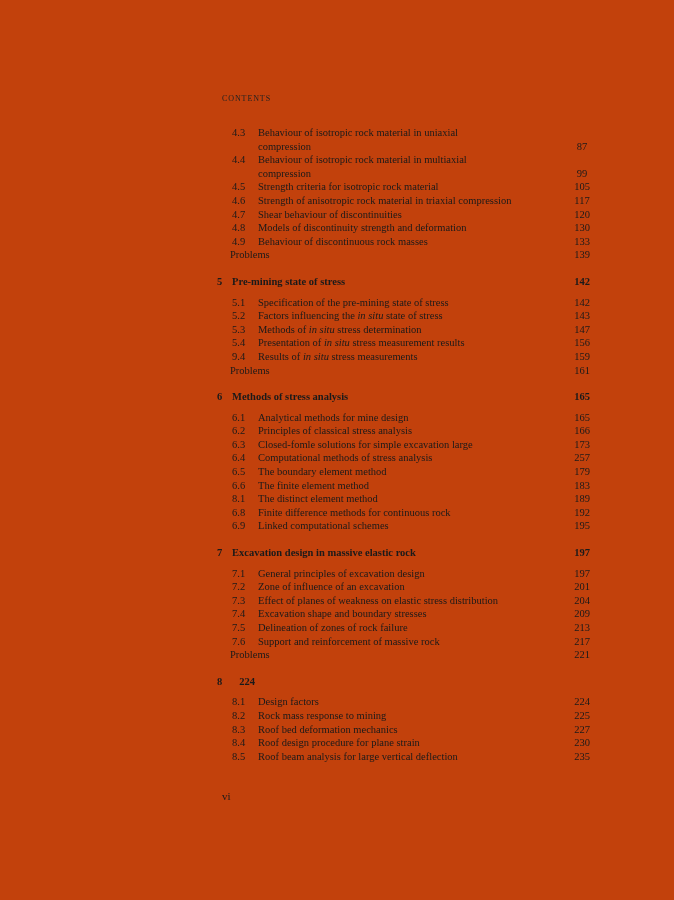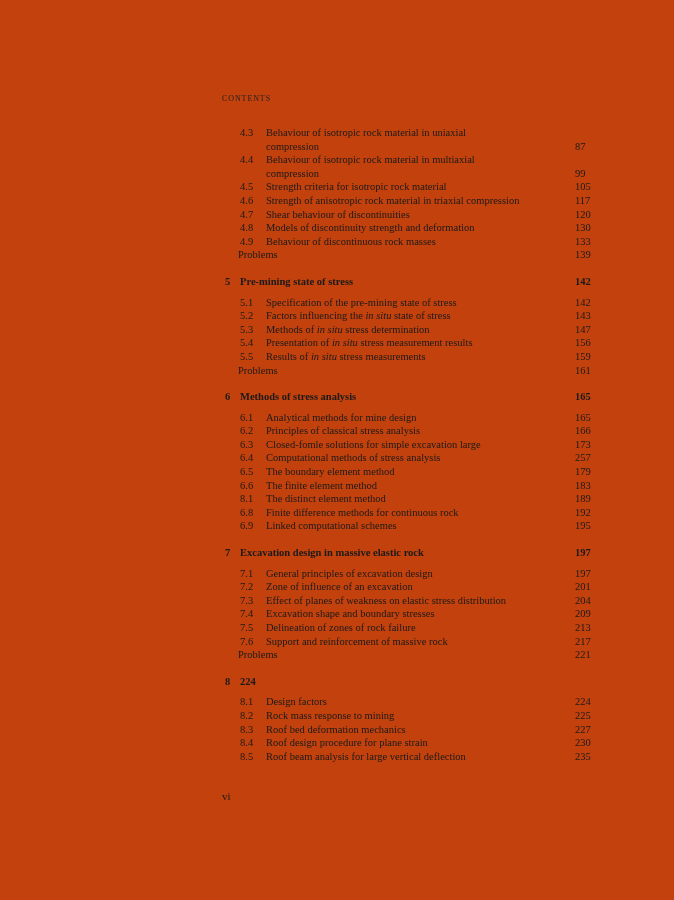--- a/index.html
+++ b/index.html
@@ -19,21 +19,21 @@
   .running-head {
     position: absolute;
     left: 222px;
     top: 94px;
     font-size: 8px;
     letter-spacing: 0.9px;
     color: #222;
   }
   .toc {
     position: absolute;
-    left: 222px;
+    left: 214px;
     top: 126px;
     width: 383px;
     font-size: 10.5px;
     line-height: 13.6px;
   }
   .row {
     display: flex;
     align-items: baseline;
   }
   .row.chapter {
@@ -54,21 +54,21 @@
   .problems .col-label {
     margin-left: 16px;
     flex: 1 1 auto;
   }
   .col-title {
     flex: 1 1 auto;
   }
   .col-page {
     flex: 0 0 auto;
     min-width: 30px;
-    text-align: left;
+    text-align: center;
   }
   .col-title i {
     font-style: italic;
   }
   .footer-folio {
     position: absolute;
     left: 222px;
     top: 790px;
     font-size: 11px;
   }
@@ -148,21 +148,21 @@
         <span class="col-num">5.3</span>
         <span class="col-title"><span>Methods of </span><i>in situ</i><span> stress determination</span></span>
         <span class="col-page">147</span>
       </div>
       <div class="row entry">
         <span class="col-num">5.4</span>
         <span class="col-title"><span>Presentation of </span><i>in situ</i><span> stress measurement results</span></span>
         <span class="col-page">156</span>
       </div>
       <div class="row entry">
-        <span class="col-num">5.5</span>
+        <span class="col-num">9.4</span>
         <span class="col-title"><span>Results of </span><i>in situ</i><span> stress measurements</span></span>
         <span class="col-page">159</span>
       </div>
       <div class="row problems">
         <span class="col-label">Problems</span>
         <span class="col-page">161</span>
       </div>
       <div class="row chapter">
         <span class="col-num">6</span>
         <span class="col-title">Methods of stress analysis</span>

